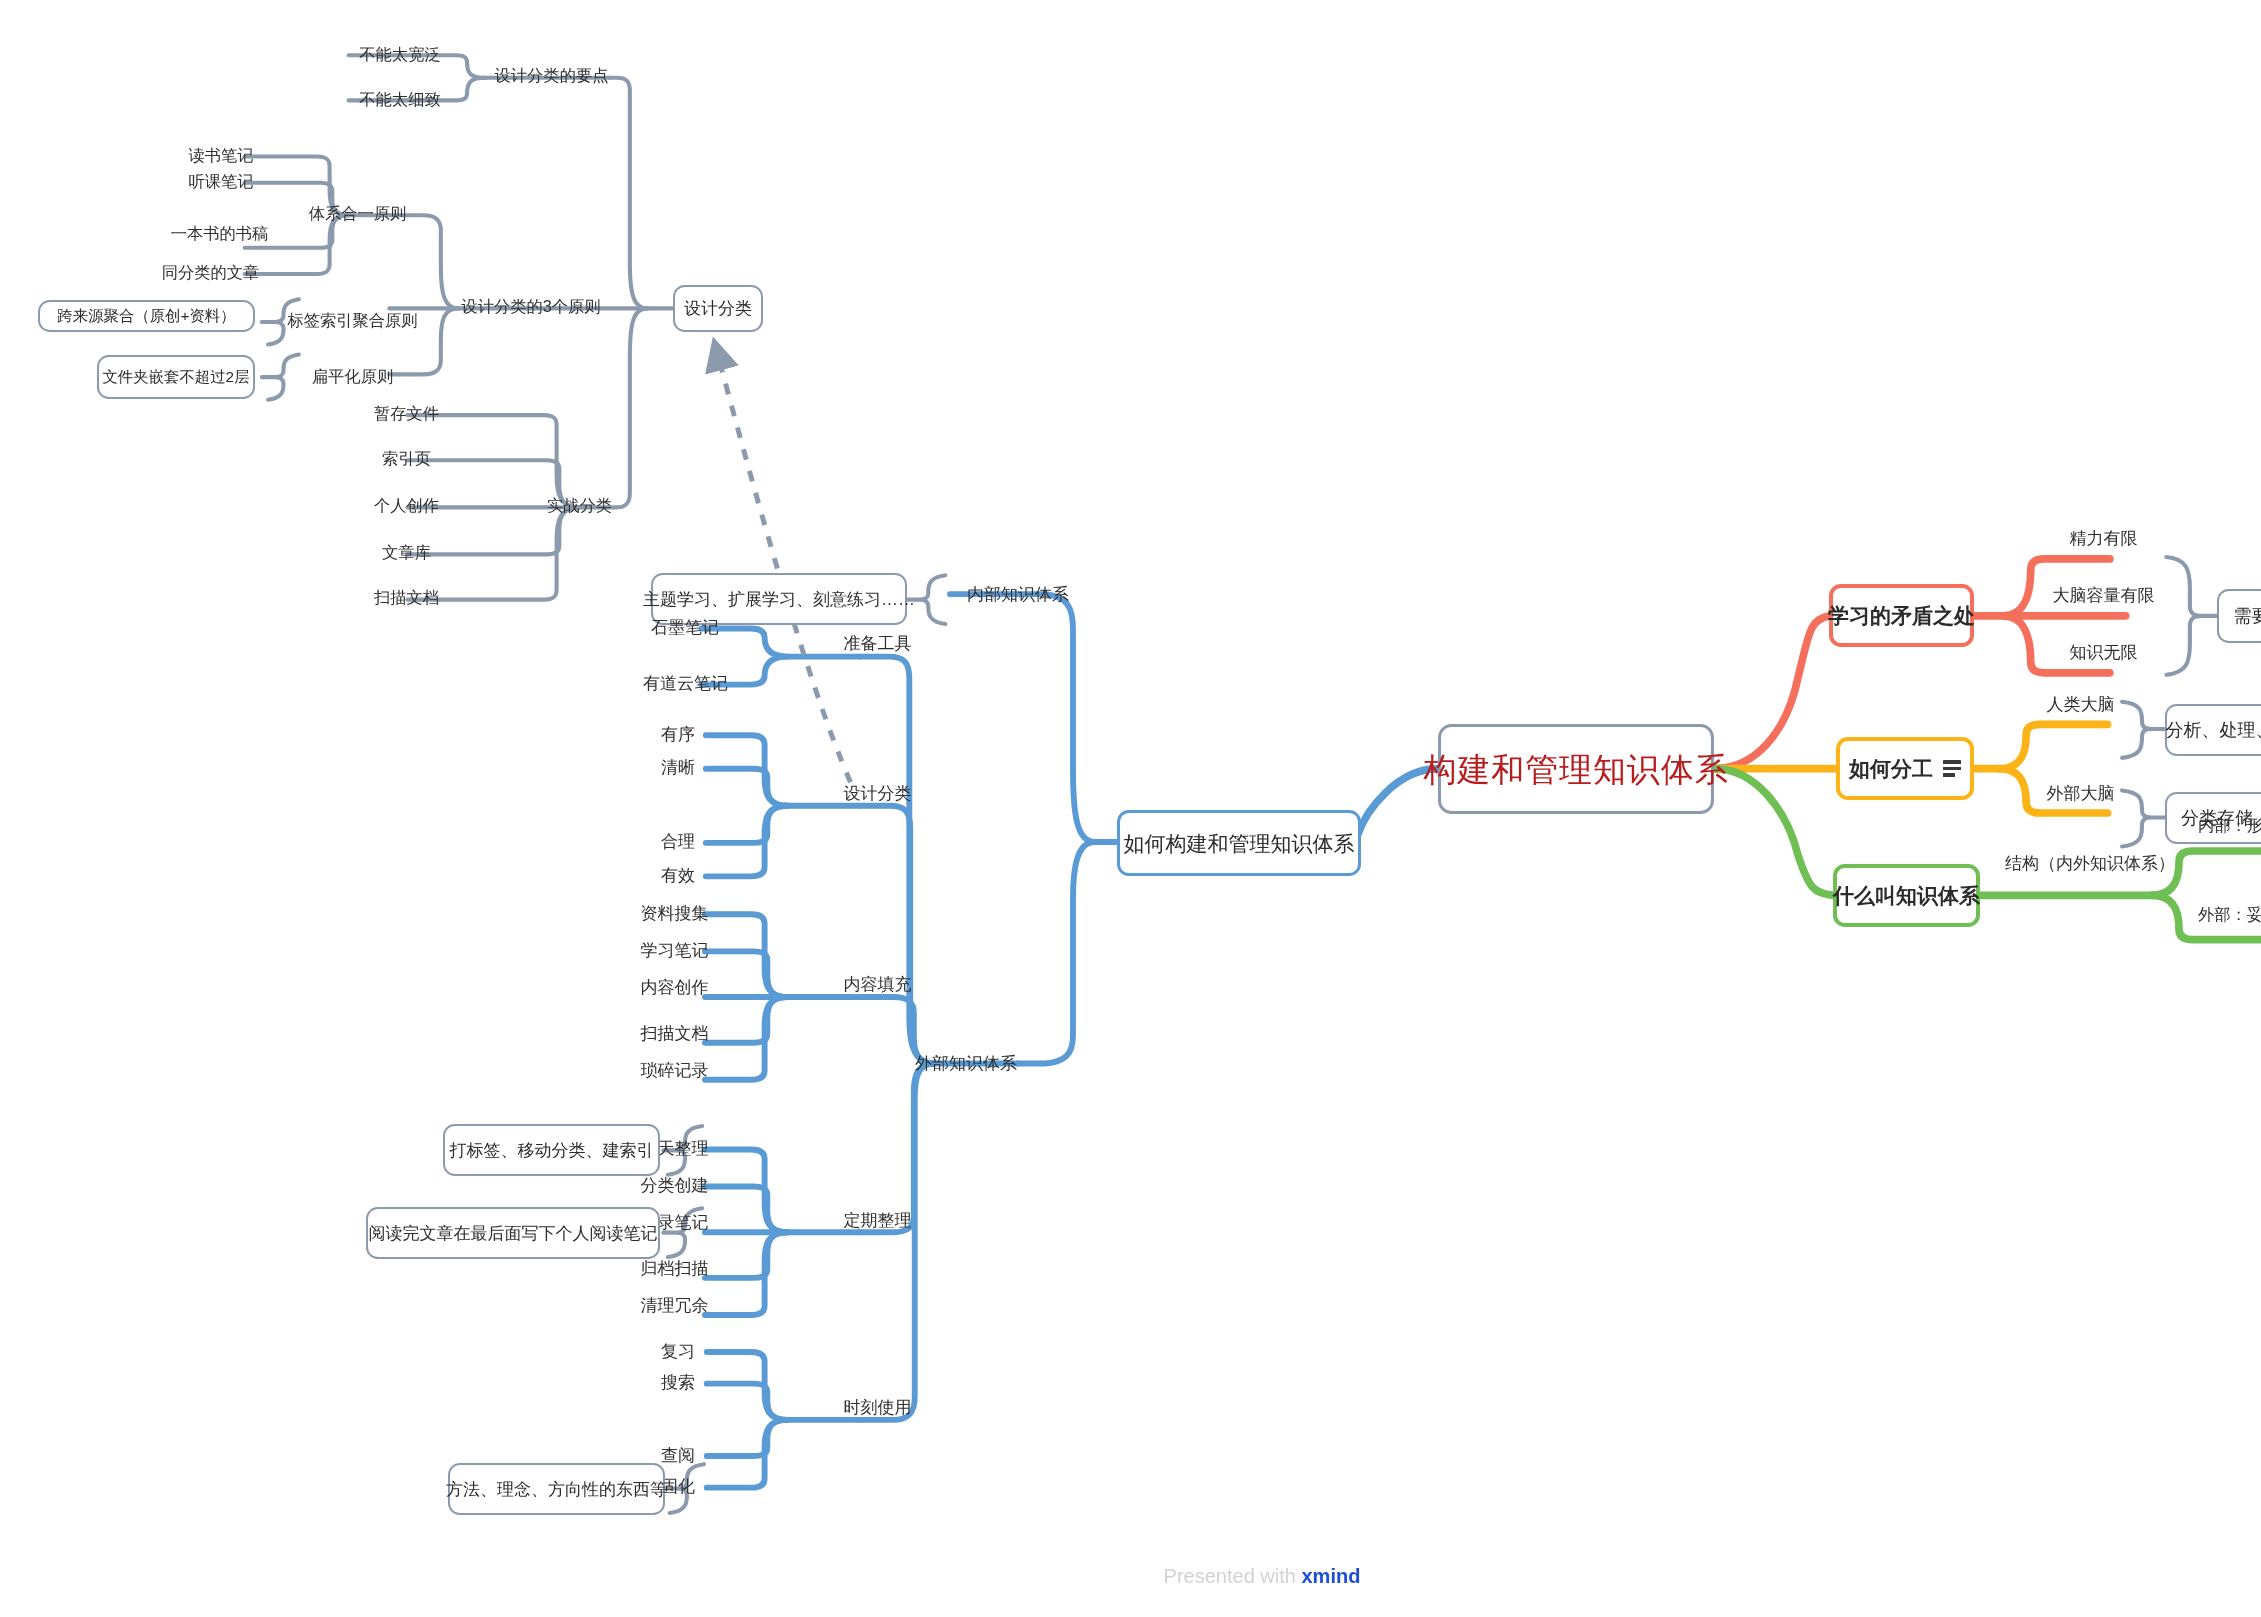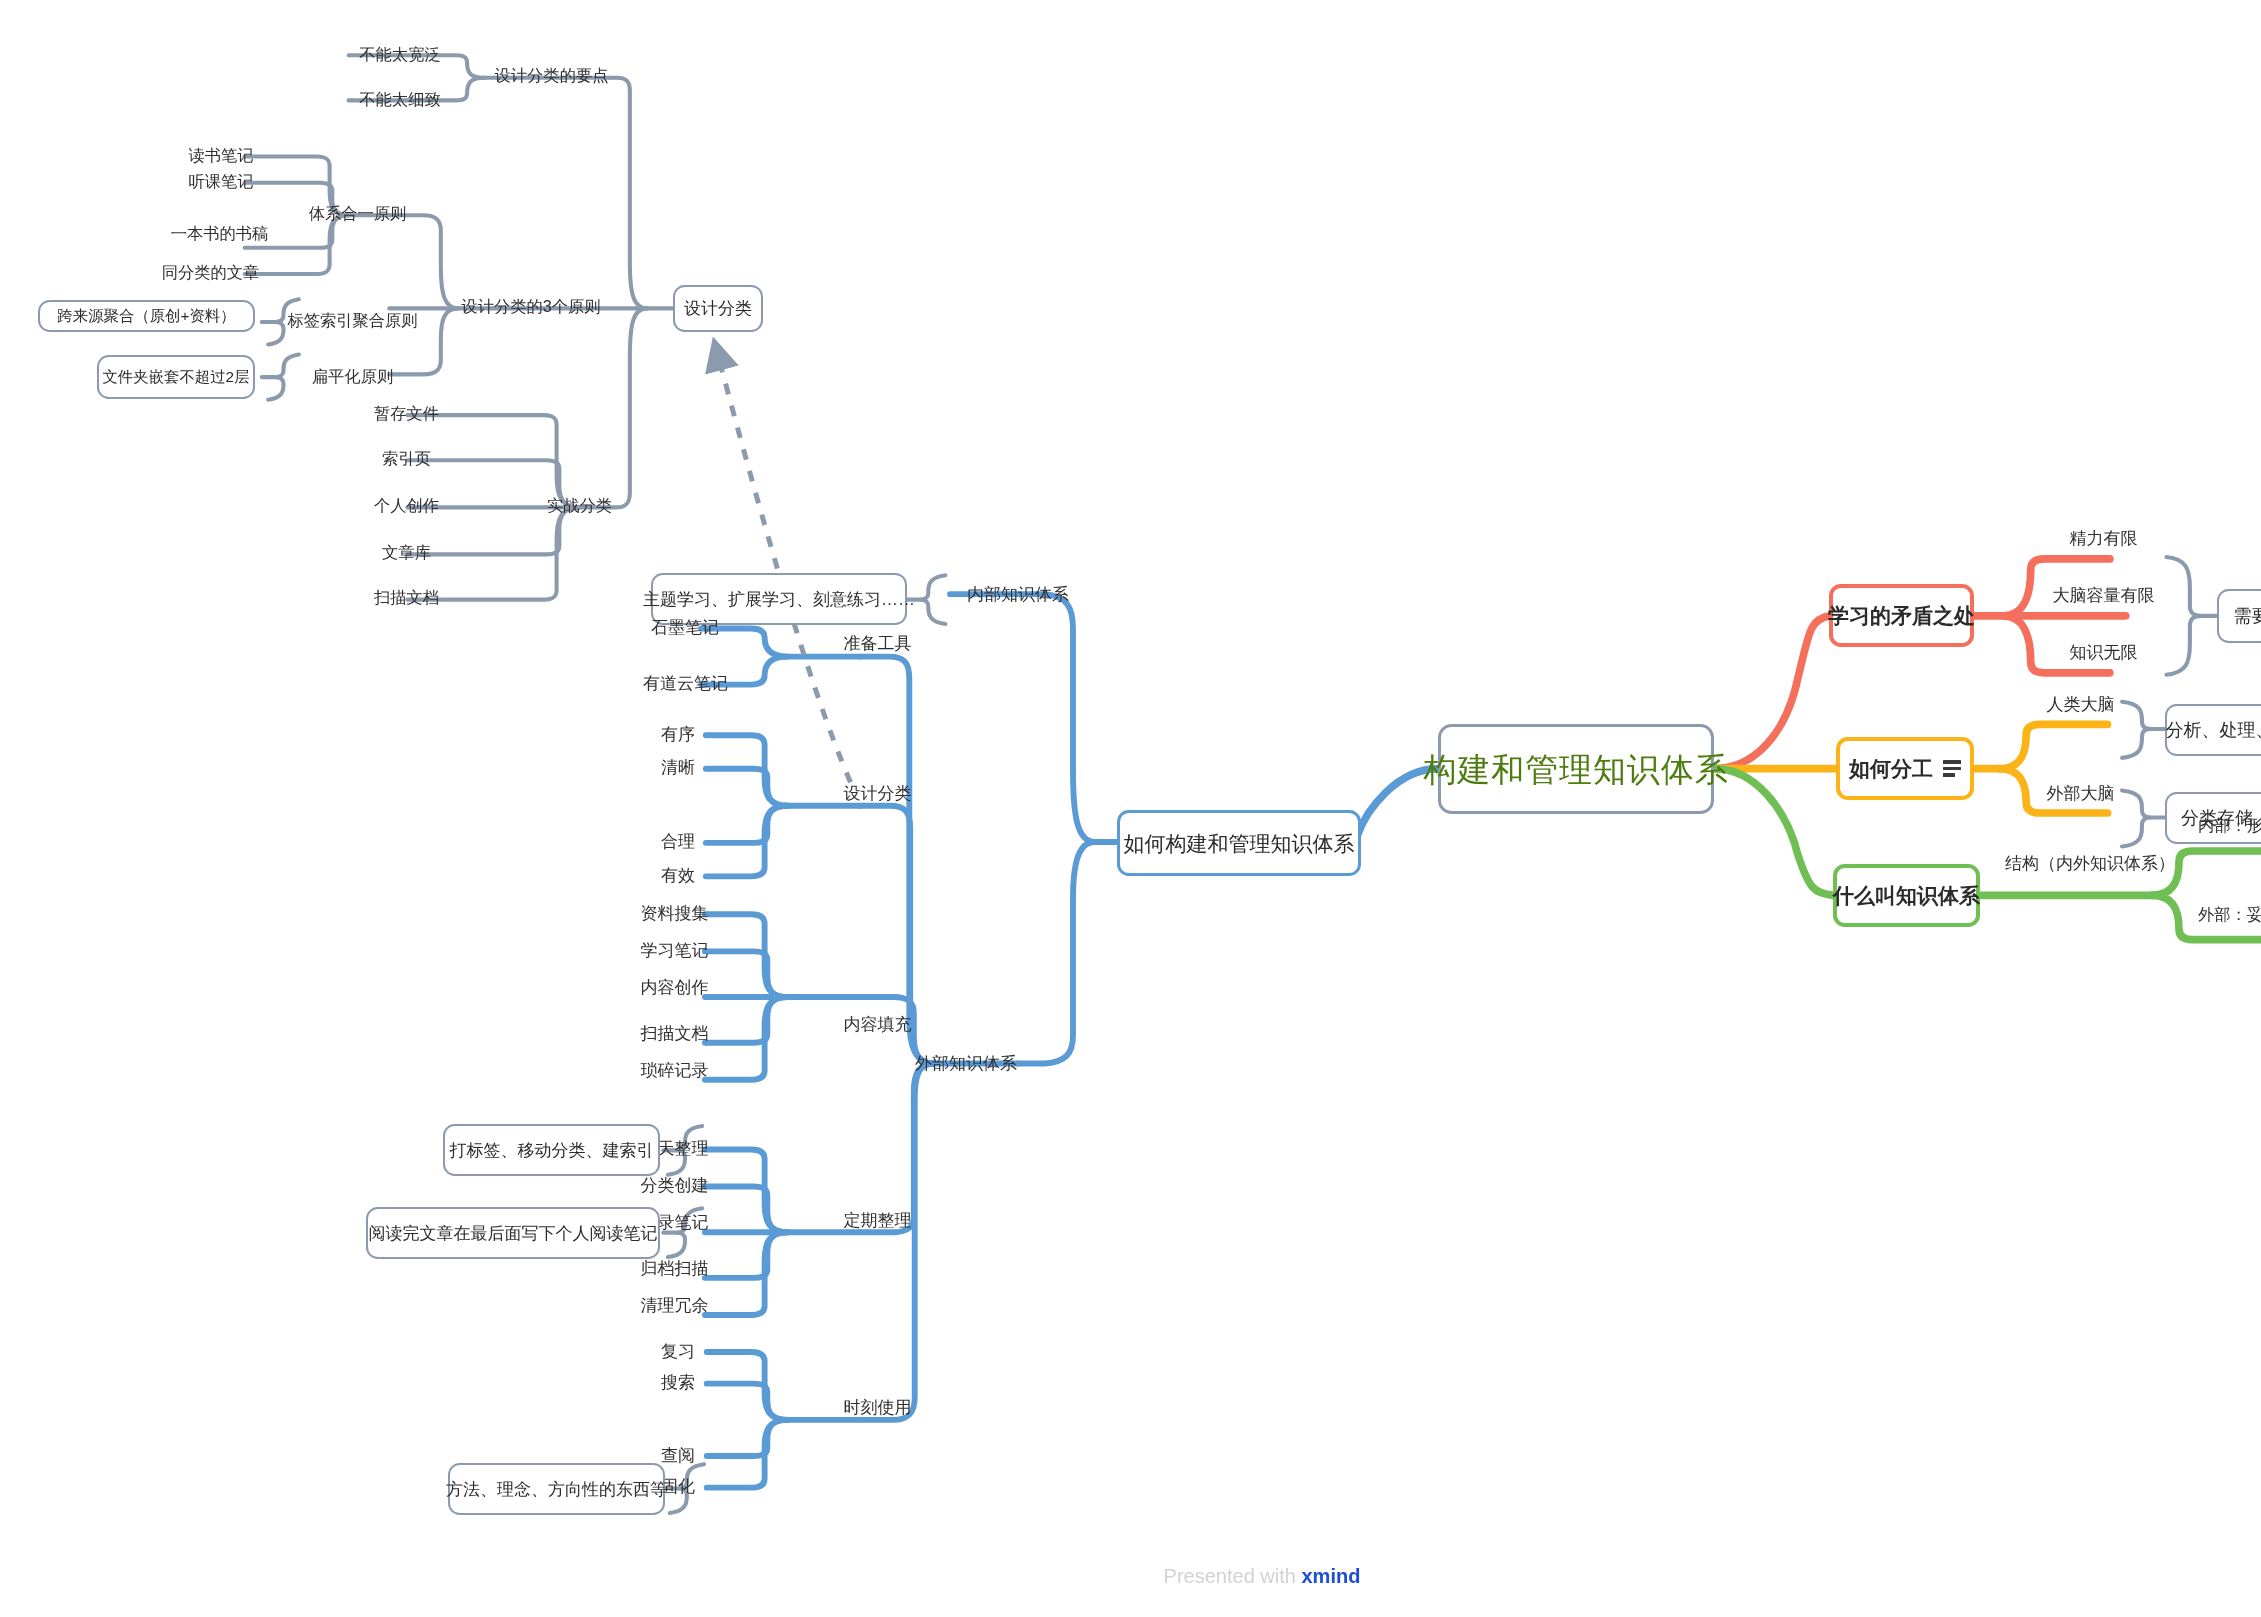--- a/index.html
+++ b/index.html
@@ -12,21 +12,21 @@
   .plain{font-size:17px;color:#2f2f2f;}
   .plain.small{font-size:16.3px;}
   
   .boxed{border:2.3px solid #8c9aad;border-radius:11.8px;background:#fff;padding:0 15.4px;font-size:18px;}
   .boxed.gray{border-color:#8c9aad;}
   .boxed.red{border-color:#f4705c;border-width:4.1px;}
   .boxed.orange{border-color:#fbb317;border-width:4.1px;}
   .boxed.green{border-color:#70bf54;border-width:4.1px;}
   .boxed.mainblue{border-color:#5b9bd5;border-width:3.6px;font-size:21px;}
   .root{border:3.6px solid #8c9aad;border-radius:13.6px;background:#fff;font-size:33px;
-        letter-spacing:0.9px;color:#4d7c0f;padding:0 18px;}
+        letter-spacing:0.9px;color:#b91c1c;padding:0 18px;}
   .lvl2{font-size:21px;font-weight:bold;}
   .note-icon{display:inline-flex;flex-direction:column;justify-content:center;gap:3.2px;margin-left:10px;}
   .note-icon i{display:block;background:#3a3a3a;height:3.6px;border-radius:0.5px;}
   .note-icon i:nth-child(1){width:18px;}
   .note-icon i:nth-child(2){width:18px;}
   .note-icon i:nth-child(3){width:11.8px;}
   .watermark{position:absolute;left:0;right:0;text-align:center;color:#d2d2d2;font-size:20px;}
   .watermark b{color:#1d4ed8;}
 </style>
 </head>
@@ -254,21 +254,21 @@
   <div class="node plain" style="left:642px;top:755px;width:72px;height:25px;">
     <span>清晰</span>
   </div>
   <div class="node plain" style="left:642px;top:829px;width:72px;height:25px;">
     <span>合理</span>
   </div>
   <div class="node plain" style="left:642px;top:863px;width:72px;height:25px;">
     <span>有效</span>
   </div>
 
-  <div class="node plain" style="left:823px;top:971px;width:109px;height:27px;margin-top:40px;">
+  <div class="node plain" style="left:823px;top:971px;width:109px;height:27px;">
     <span>内容填充</span>
   </div>
   <div class="node plain" style="left:620px;top:901px;width:109px;height:25px;">
     <span>资料搜集</span>
   </div>
   <div class="node plain" style="left:620px;top:938px;width:109px;height:25px;">
     <span>学习笔记</span>
   </div>
   <div class="node plain" style="left:620px;top:975px;width:109px;height:25px;">
     <span>内容创作</span>

